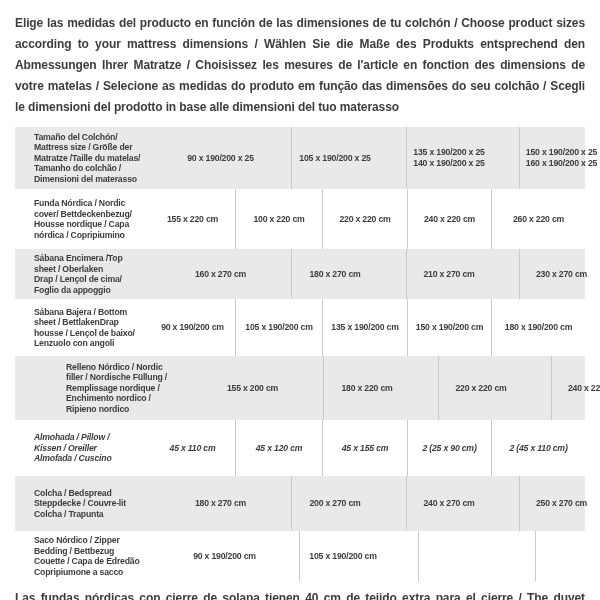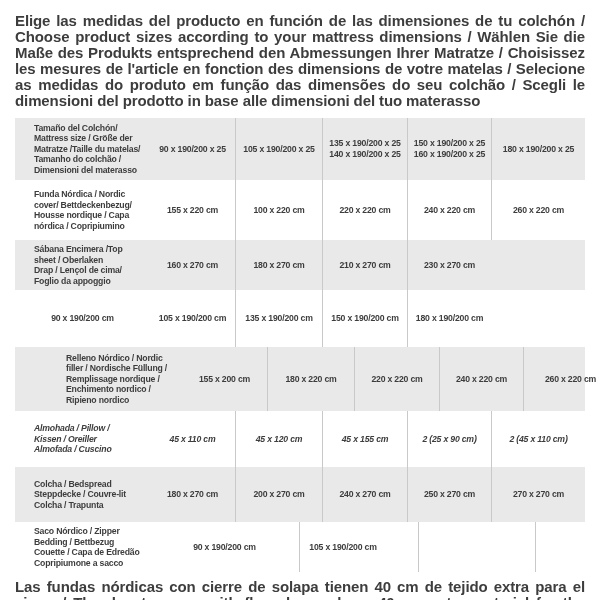--- a/index.html
+++ b/index.html
@@ -12,36 +12,36 @@
     font-family: "Liberation Sans", "DejaVu Sans", sans-serif;
     color: #3d3d3d;
   }
   .page {
     width: 600px;
     height: 600px;
     box-sizing: border-box;
     padding: 13px 15px 0 15px;
   }
   .note {
-    font-size: 15px;
+    font-size: 12px;
     font-weight: bold;
-    line-height: 16px;
+    line-height: 21px;
     letter-spacing: -0.1px;
     text-align: justify;
     color: #3d3d3d;
   }
   .size-table {
     margin-top: 9px;
     width: 570px;
   }
   .trow {
     display: grid;
     grid-template-columns: 135px 85px 87px 85px 84px 94px;
   }
-  .trow.alt { background: #e9e9e9; }
+  .trow.alt { background: #e9e9e9; gap: 28px; }
   .cell {
     display: flex;
     align-items: center;
     justify-content: center;
     text-align: center;
     font-size: 8.7px;
     font-weight: bold;
     letter-spacing: -0.2px;
     line-height: 11px;
     white-space: pre-line;
@@ -109,20 +109,24 @@
 sheet / Oberlaken
 Drap / Lençol de cima/
 Foglio da appoggio</div>
       <div class="cell">160 x 270 cm</div>
       <div class="cell">180 x 270 cm</div>
       <div class="cell">210 x 270 cm</div>
       <div class="cell">230 x 270 cm</div>
     </div>
 
     <div class="trow">
+      <div class="cell label">Sábana Bajera / Bottom
+sheet / BettlakenDrap
+housse / Lençol de baixo/
+Lenzuolo con angoli</div>
       <div class="cell">90 x 190/200 cm</div>
       <div class="cell">105 x 190/200 cm</div>
       <div class="cell">135 x 190/200 cm</div>
       <div class="cell">150 x 190/200 cm</div>
       <div class="cell">180 x 190/200 cm</div>
     </div>
 
     <div class="trow alt">
       <div class="cell label">Relleno Nórdico / Nordic
 filler / Nordische Füllung /

